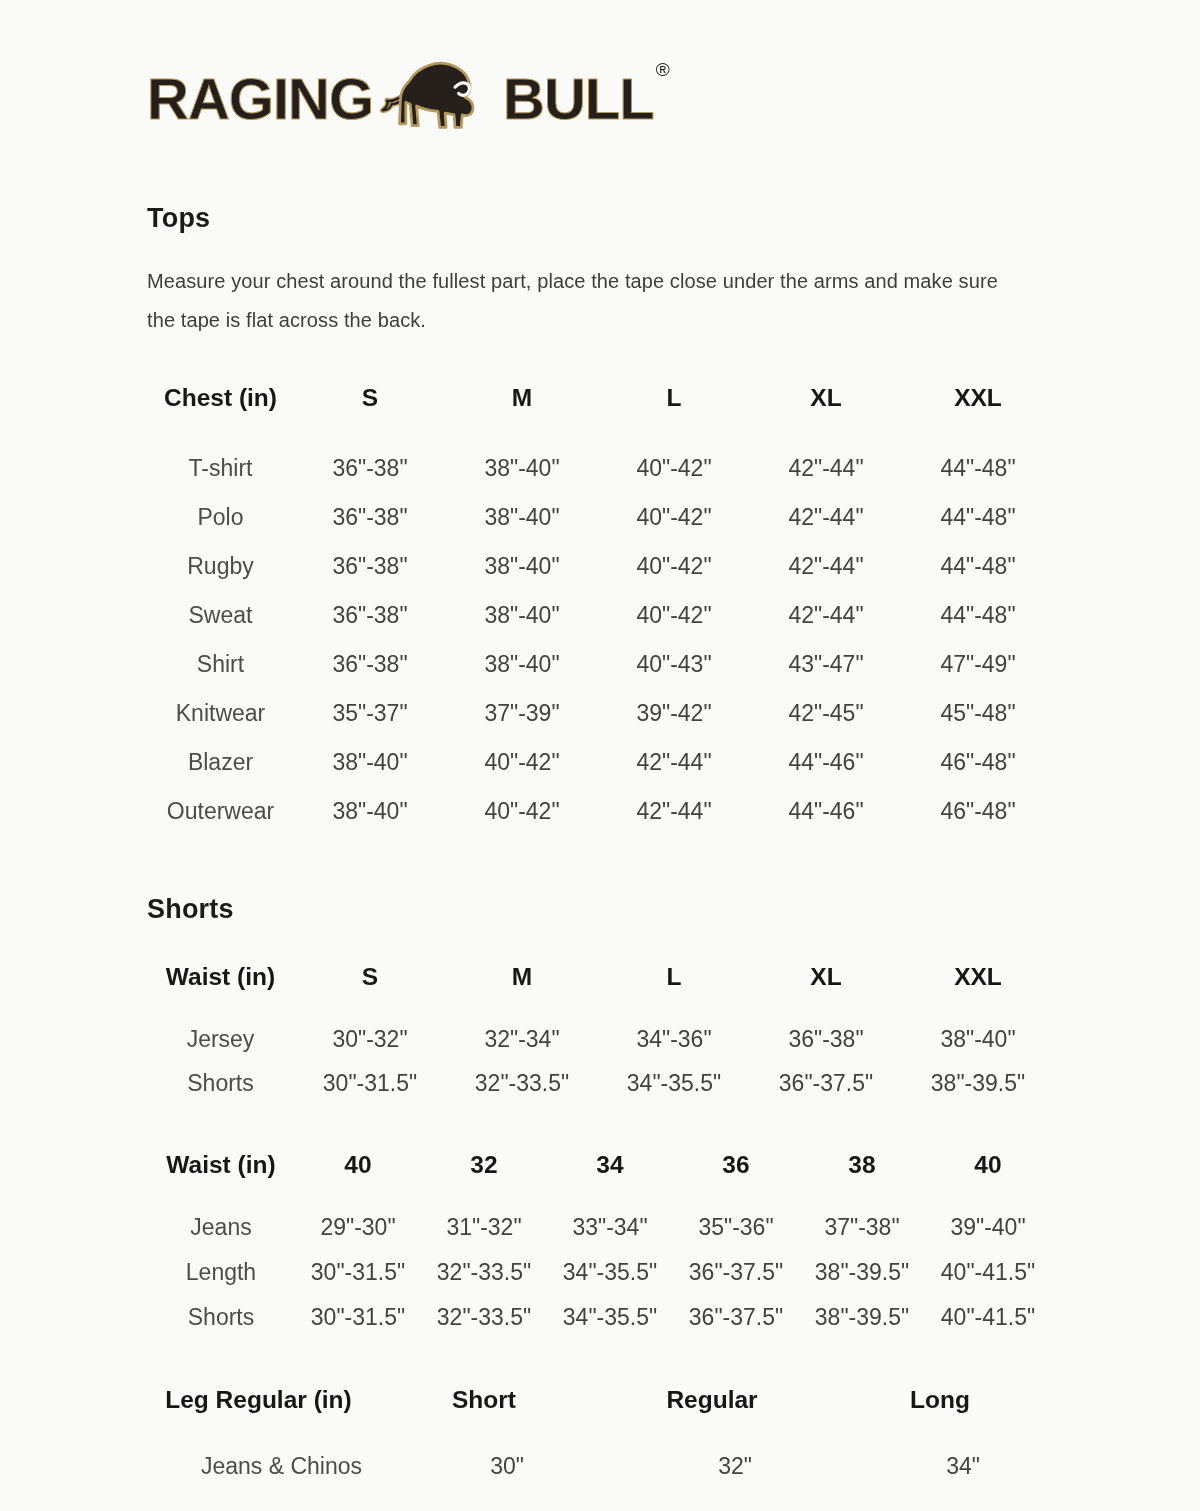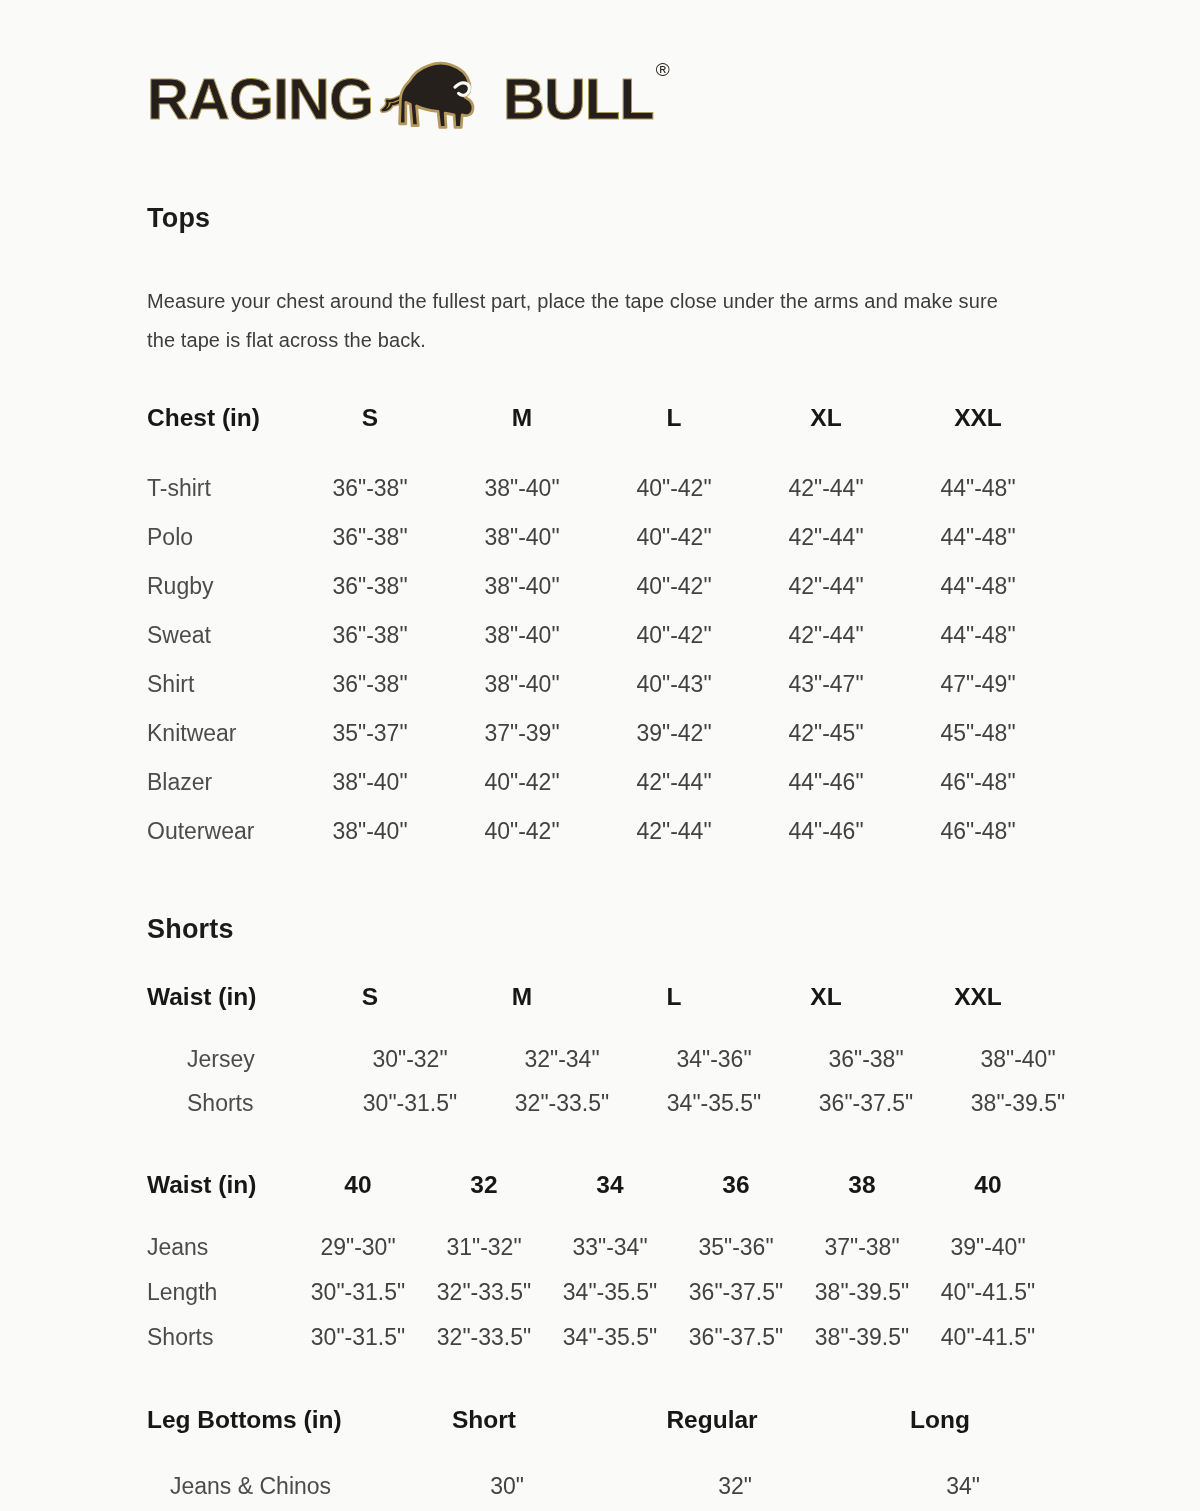--- a/index.html
+++ b/index.html
@@ -37,59 +37,59 @@
     margin-left: 2px;
   }
 
   
   .section-title {
     font-size: 27px;
     font-weight: bold;
     color: #1b1b1b;
     letter-spacing: 0.2px;
   }
-  .title-tops { margin-bottom: 48px; }
+  .title-tops { margin-bottom: 28px; }
   .title-bottoms { margin: 58px 0 38px 0; }
   .intro {
     font-size: 20px;
     line-height: 39px;
     color: #3d3d3d;
     max-width: 852px;
     margin-bottom: 44px;
     letter-spacing: 0.1px;
   }
 
   
   .size-table { width: 100%; }
   .t-row {
     display: grid;
     grid-template-columns: var(--cols);
     align-items: center;
   }
-  .t-row .cell.lab { text-align: left; }
+  .t-row .cell.lab { text-align: center; }
   .t-row .cell.val { text-align: center; }
   .t-head .cell {
     font-weight: bold;
     color: #171717;
     font-size: 24.5px;
   }
   .cell {
     font-size: 23px;
     color: #424242;
     white-space: nowrap;
   }
   .t-row:not(.t-head) .cell.lab { color: #4c4c4c; }
 
   .tbl-chest { --cols: 147px repeat(5, 152px); }
   .tbl-chest .t-head { height: 60px; align-items: start; }
   .tbl-chest .t-row:not(.t-head) { height: 49px; }
 
   .tbl-waist-size { --cols: 147px repeat(5, 152px); margin-bottom: 46px; }
   .tbl-waist-size .t-head { height: 54px; align-items: start; }
-  .tbl-waist-size .t-row:not(.t-head) { height: 44px; margin-left: 40px; }
+  .tbl-waist-size .t-row:not(.t-head) { height: 44px; }
 
   .tbl-waist-num { --cols: 148px repeat(6, 126px); margin-bottom: 46px; }
   .tbl-waist-num .t-head { height: 54px; align-items: start; }
   .tbl-waist-num .t-row:not(.t-head) { height: 45px; }
 
   .tbl-leg { --cols: 223px repeat(3, 228px); }
   .tbl-leg .t-head { height: 56px; align-items: start; }
   .tbl-leg .t-row:not(.t-head) { height: 48px; margin-left: 23px; }
 </style>
 </head>
@@ -266,21 +266,21 @@
         <div class="cell val">32"-33.5"</div>
         <div class="cell val">34"-35.5"</div>
         <div class="cell val">36"-37.5"</div>
         <div class="cell val">38"-39.5"</div>
         <div class="cell val">40"-41.5"</div>
       </div>
     </div>
 
   <div class="size-table tbl-leg">
       <div class="t-row t-head">
-        <div class="cell lab">Leg Bottoms (in)</div>
+        <div class="cell lab">Leg Regular (in)</div>
         <div class="cell val">Short</div>
         <div class="cell val">Regular</div>
         <div class="cell val">Long</div>
       </div>
       <div class="t-row">
         <div class="cell lab">Jeans &amp; Chinos</div>
         <div class="cell val">30"</div>
         <div class="cell val">32"</div>
         <div class="cell val">34"</div>
       </div>

